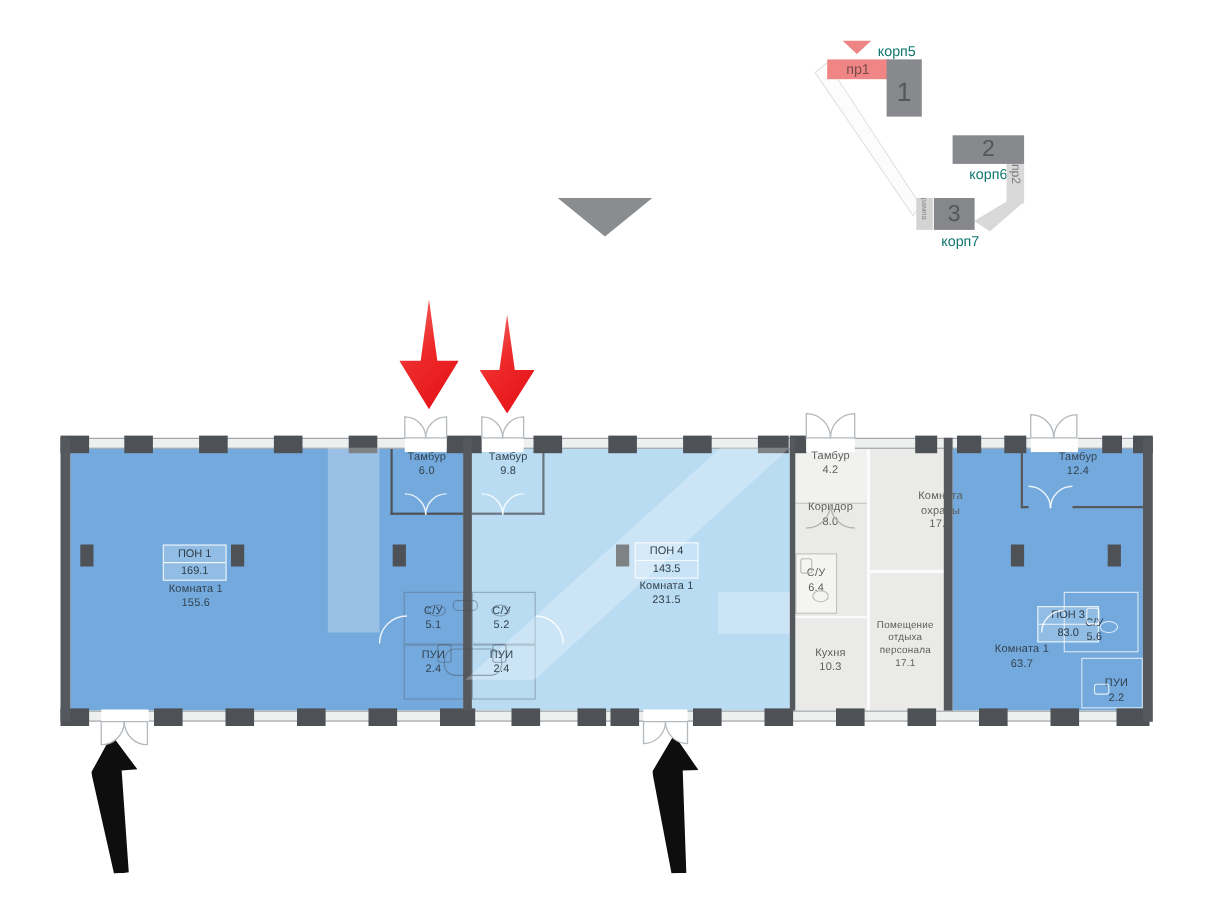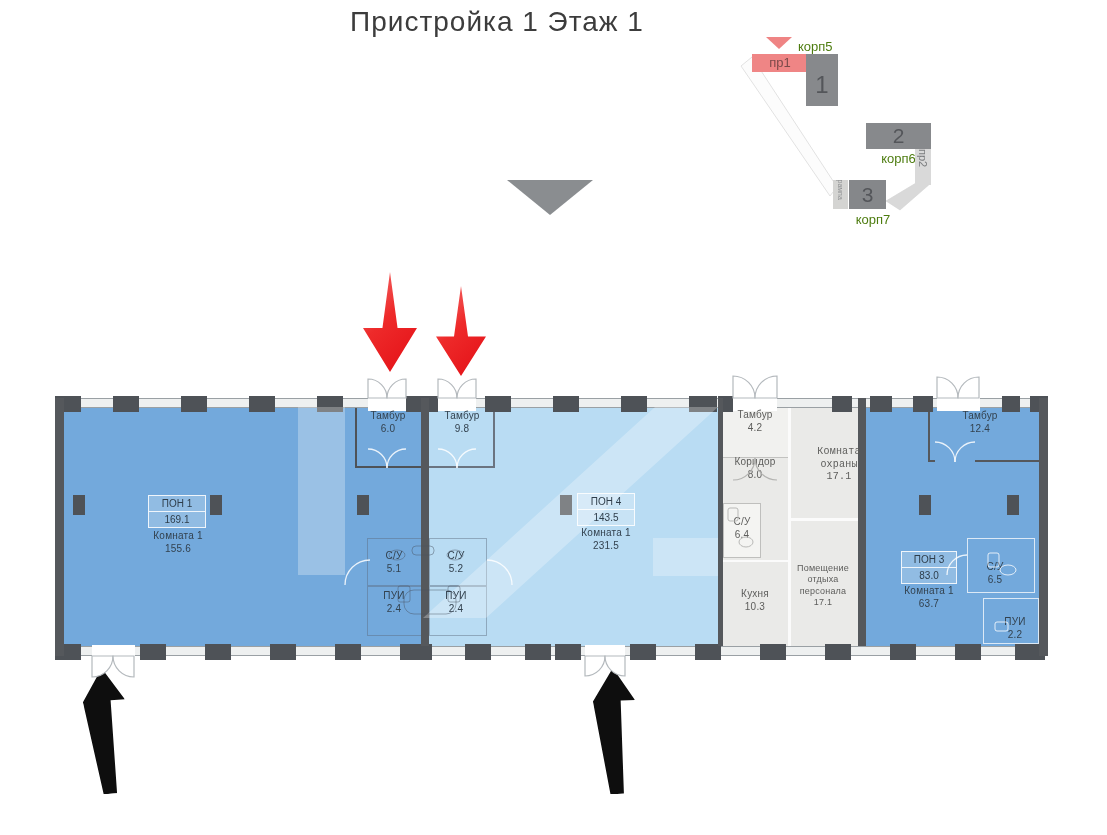--- a/index.html
+++ b/index.html
@@ -2,21 +2,21 @@
 <html><head>
 <meta charset="utf-8">
 <style>
   html,body{margin:0;padding:0;background:#fff;}
   .canvas{position:relative;width:1107px;height:835px;background:#fff;overflow:hidden;
           font-family:"Liberation Sans",sans-serif;color:#3d4753;}
   .abs{position:absolute;}
   
   .title{left:247px;top:6px;width:500px;text-align:center;font-size:28px;letter-spacing:1px;color:#3c3c3c;}
   
-  .mm{font-size:13px;color:#4d7c0f;z-index:3;}
+  .mm{font-size:13px;color:#0f766e;z-index:3;}
   .mm-marker{left:766px;top:37px;width:0;height:0;border-left:13px solid transparent;border-right:13px solid transparent;border-top:12px solid #ef8484;z-index:3;}
   .mm-korp5{left:798px;top:39px;width:60px;}
   .mm-pr1{left:752px;top:54px;width:56px;height:18px;background:#ef8585;text-align:center;line-height:18px;color:#7c4a4a;z-index:3;}
   .mm-b1{left:806px;top:54px;width:32px;height:52px;background:#87898c;text-align:center;color:#54565a;font-size:24px;line-height:62px;z-index:4;}
   .mm-b2{left:866px;top:123px;width:65px;height:26px;background:#87898c;text-align:center;color:#54565a;font-size:21px;line-height:26px;z-index:4;}
   .mm-korp6{left:866px;top:151px;width:65px;text-align:center;}
   .mm-pr2{left:915px;top:148px;width:16px;height:37px;background:#d9d9d9;z-index:3;}
   .mm-pr2 span{position:absolute;left:-9px;top:12px;transform:rotate(90deg);font-size:11px;color:#7b7d7f;width:34px;}
   .mm-b3{left:849px;top:180px;width:37px;height:29px;background:#85878a;text-align:center;color:#54565a;font-size:21px;line-height:29px;z-index:4;}
   .mm-korp7{left:842px;top:212px;width:62px;text-align:center;}
@@ -64,21 +64,20 @@
   svg{position:absolute;pointer-events:none;}
   .overlay{left:0;top:0;z-index:7;}
   .mmsvg{left:0;top:0;z-index:2;}
   .wmsvg{left:0;top:0;z-index:1;}
 </style>
 </head>
 <body>
 
 <div class="canvas">
 
-  <div class="abs title">Пристройка 1 Этаж 1</div>
 
   <svg class="mmsvg" width="1107" height="835">
     <polygon points="752,57 741,66 830,196 837,187" fill="#fcfcfc" stroke="#e2e2e2" stroke-width="1"></polygon>
     <polygon points="916,183 931,183 900,210 886,201" fill="#d9d9d9" stroke="#cfcfcf" stroke-width="0.5"></polygon>
   </svg>
 
   <div class="abs mm-marker"></div>
   <div class="abs mm mm-korp5">корп5</div>
   <div class="abs mm mm-pr1">пр1</div>
   <div class="abs mm mm-b1">1</div>
@@ -227,51 +226,51 @@
         <span>231.5</span>
       </div>
     <div class="rlabel gtxt" style="left:668px;top:11px;width:64px;">
       <span>Тамбур</span>
         <span>4.2</span>
       </div>
     <div class="rlabel gtxt" style="left:670px;top:58px;width:60px;">
       <span>Коридор</span>
         <span>8.0</span>
       </div>
-    <div class="rlabel gtxt" style="left:752px;top:48px;width:64px;font-family:Liberation Mono, monospace;">
+    <div class="rlabel gtxt" style="left:768px;top:48px;width:64px;">
       <span>Комната охраны</span>
         <span>17.1</span>
       </div>
     <div class="rlabel gtxt" style="left:668px;top:118px;width:38px;">
       <span>С/У</span>
         <span>6.4</span>
       </div>
     <div class="rlabel gtxt" style="left:670px;top:190px;width:60px;">
       <span>Кухня</span>
         <span>10.3</span>
       </div>
     <div class="rlabel gtxt small" style="left:732px;top:165px;width:72px;">
       <span>Помещение отдыха персонала</span>
         <span>17.1</span>
       </div>
     <div class="rlabel" style="left:885px;top:12px;width:80px;">
       <span>Тамбур</span>
         <span>12.4</span>
       </div>
-    <div class="ponbox" style="left:846px;top:153px;width:56px;">
+    <div class="ponbox" style="left:888px;top:153px;width:56px;">
       <div class="pon-code">ПОН 3</div>
         <div>83.0</div>
       </div>
     <div class="rlabel" style="left:842px;top:187px;width:64px;">
       <span>Комната 1</span>
         <span>63.7</span>
       </div>
     <div class="rlabel" style="left:918px;top:163px;width:44px;">
       <span>С/У</span>
-        <span>6.5</span>
+        <span>5.6</span>
       </div>
     <div class="rlabel" style="left:938px;top:218px;width:44px;">
       <span>ПУИ</span>
         <span>2.2</span>
       </div>
   </div>
 
   <svg class="overlay" width="1107" height="835">
 
     <g fill="#ffffff" stroke="#b4b9bd" stroke-width="1.2">

